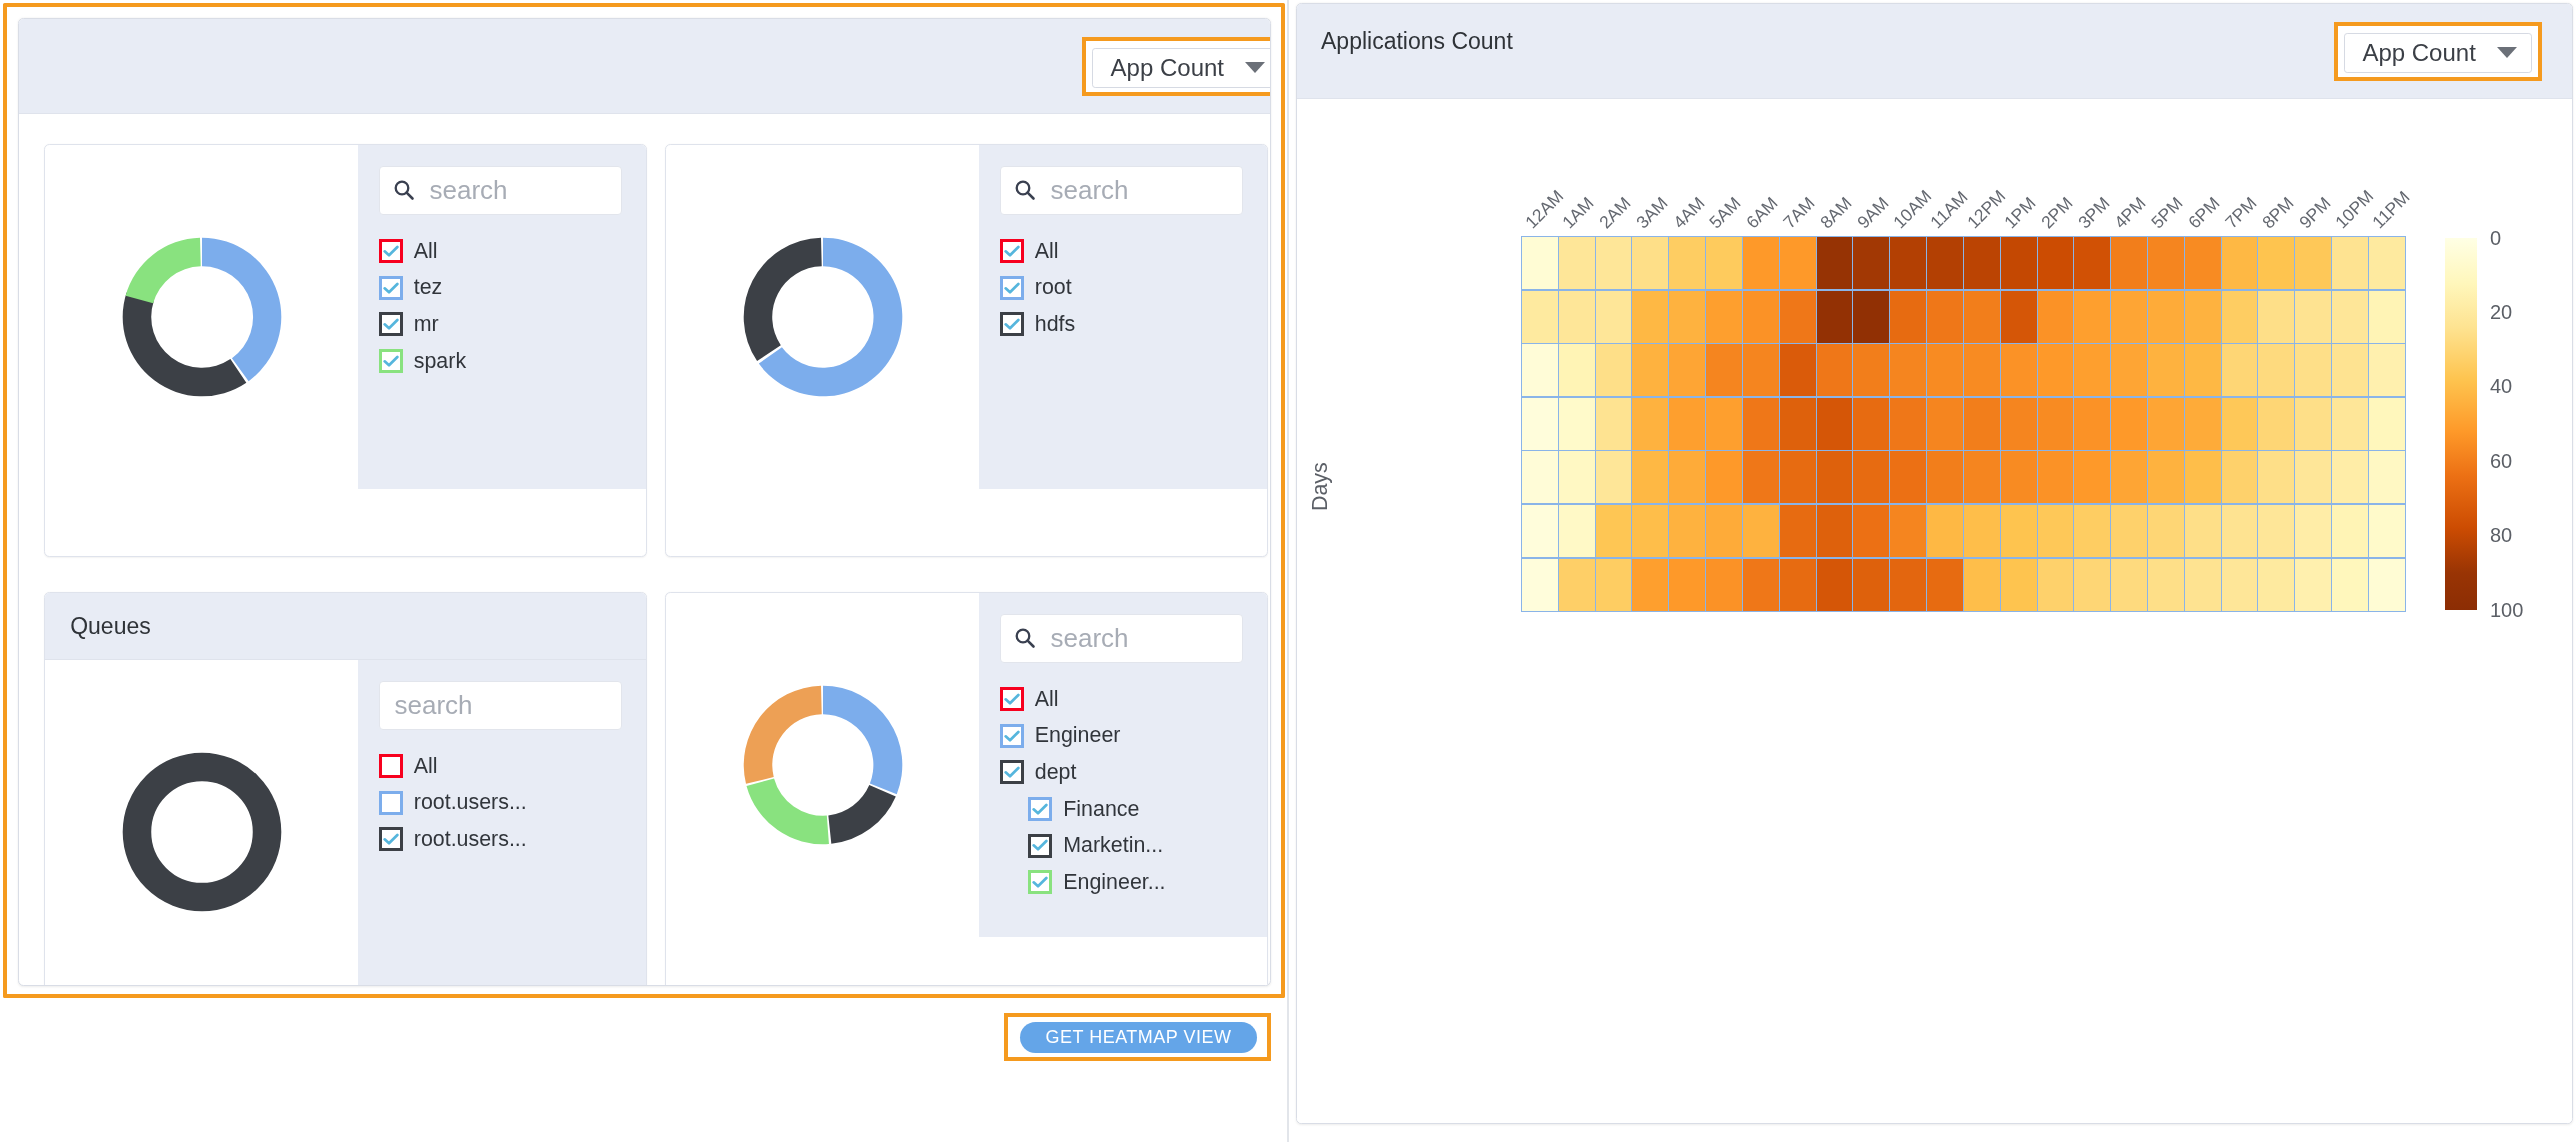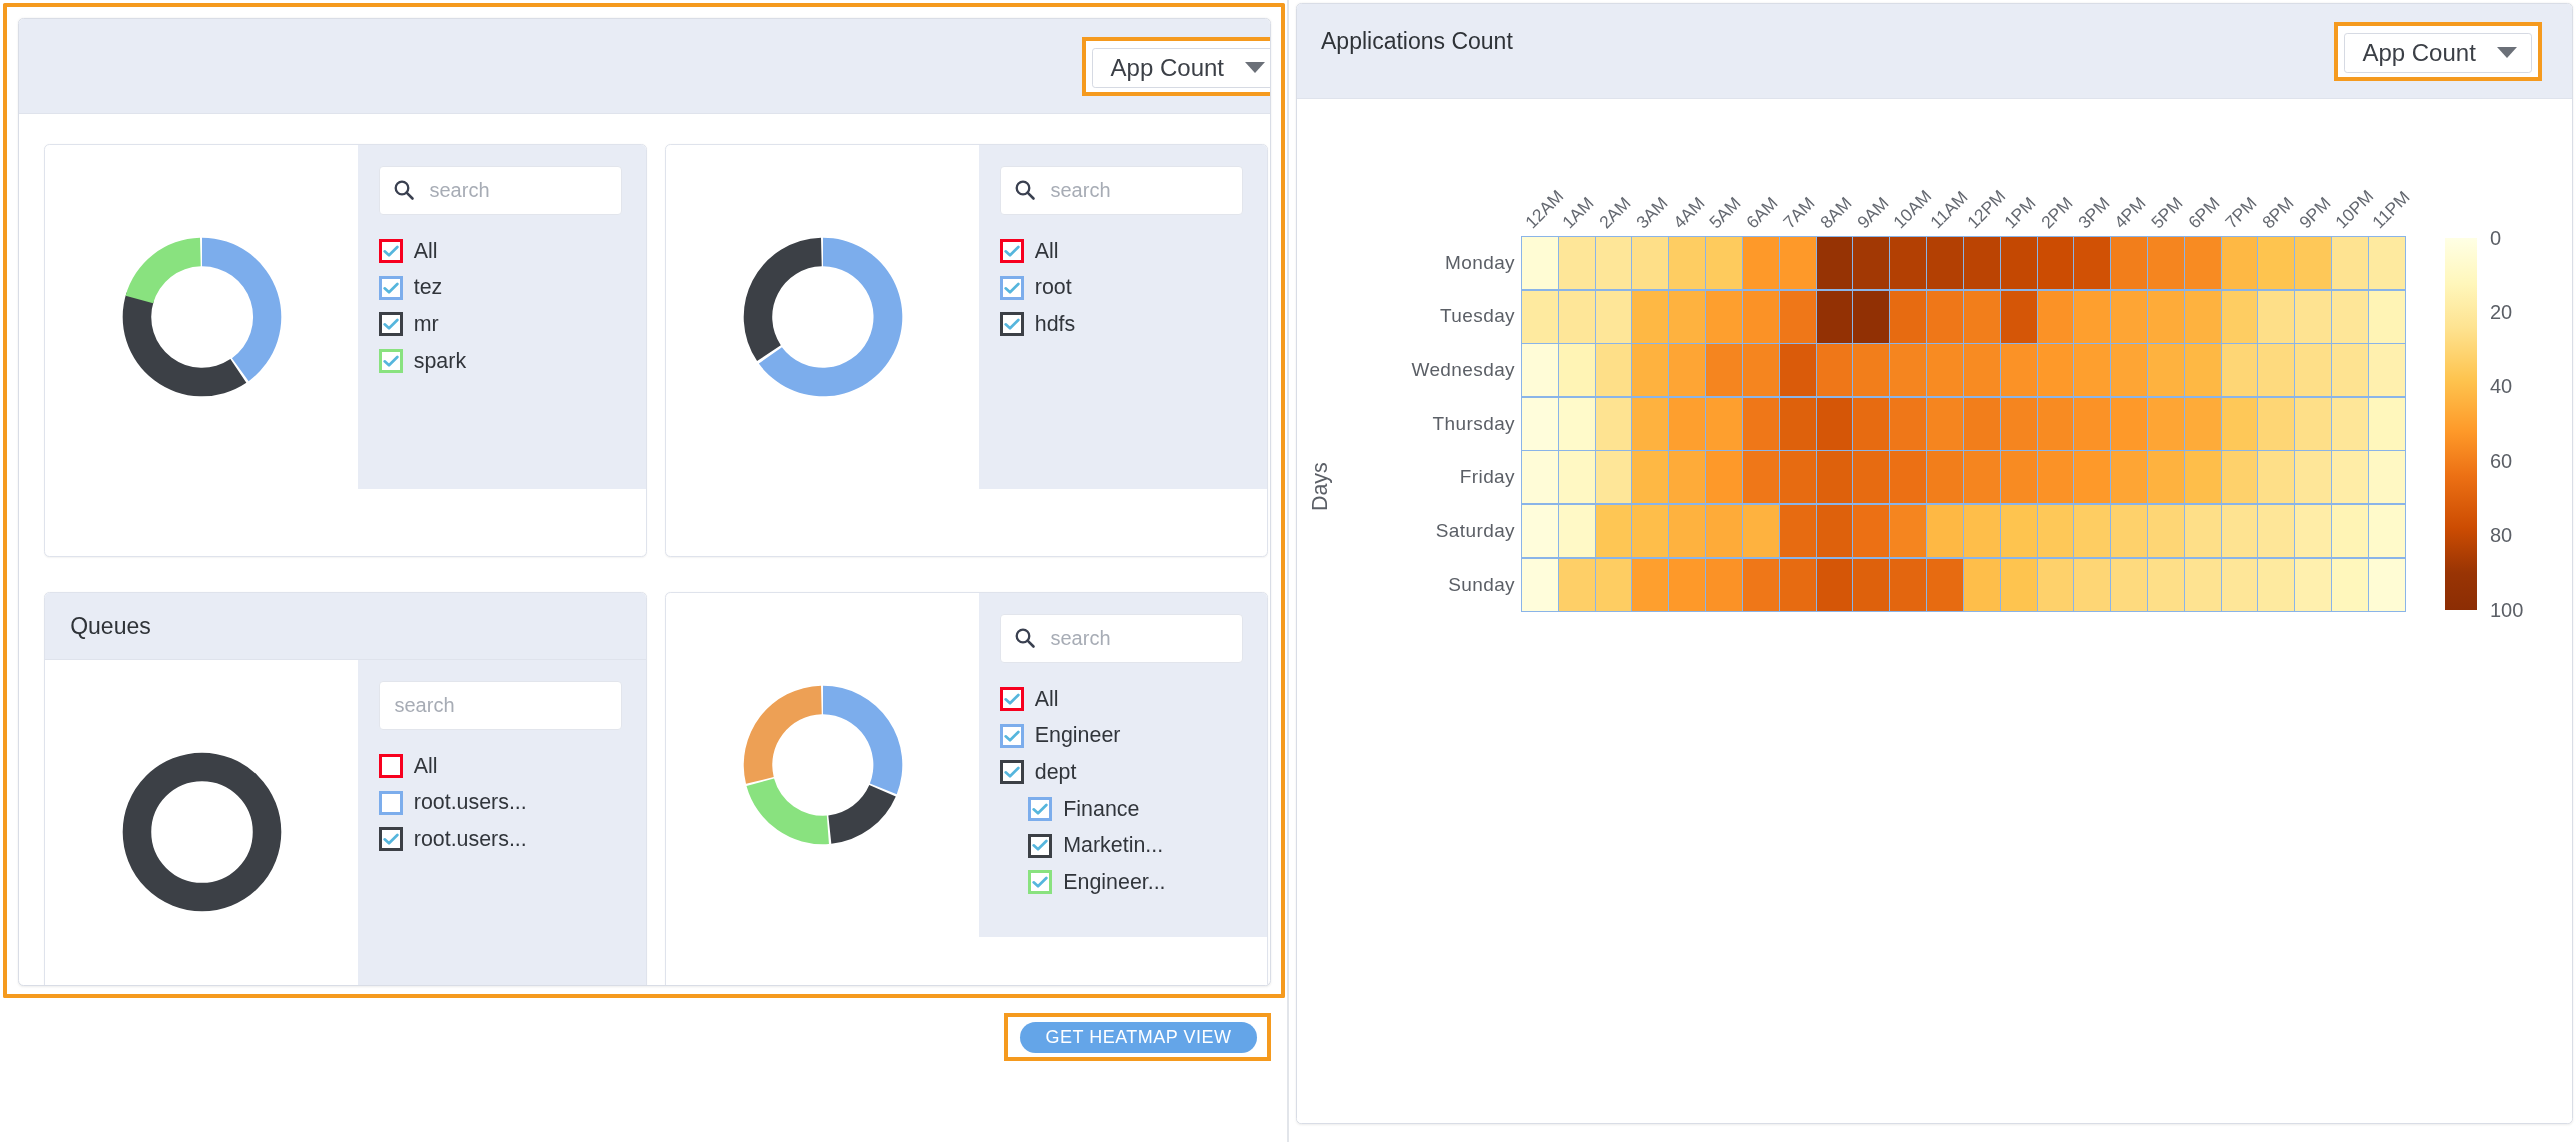--- a/index.html
+++ b/index.html
@@ -124,21 +124,21 @@
     height: 49px;
     display: flex;
     align-items: center;
     padding: 0 12.7px;
     box-sizing: border-box;
   }
   .search-icon { flex: 0 0 auto; margin-right: 11px; display:flex; }
   .search-input {
     border: none;
     outline: none;
-    font-size: 20px;
+    font-size: 26px;
     color: #a21caf;
     font-family: "Liberation Sans", sans-serif;
     background: transparent;
     width: 100%;
   }
   .search-input::placeholder { color: #a7acb5; }
 
   .check-list { margin-top: 19px; }
   .check-item {
     display: flex;
@@ -583,29 +583,20 @@
           <span class="hour-label" style="left: 604px;">4PM</span>
           <span class="hour-label" style="left: 641px;">5PM</span>
           <span class="hour-label" style="left: 678px;">6PM</span>
           <span class="hour-label" style="left: 715px;">7PM</span>
           <span class="hour-label" style="left: 752px;">8PM</span>
           <span class="hour-label" style="left: 789px;">9PM</span>
           <span class="hour-label" style="left: 825px;">10PM</span>
           <span class="hour-label" style="left: 862px;">11PM</span>
         </div>
       <div id="days-axis-title">Days</div>
-      <div id="day-labels">
-          <span class="day-label" style="top: 27px;">Monday</span>
-          <span class="day-label" style="top: 80px;">Tuesday</span>
-          <span class="day-label" style="top: 134px;">Wednesday</span>
-          <span class="day-label" style="top: 188px;">Thursday</span>
-          <span class="day-label" style="top: 241px;">Friday</span>
-          <span class="day-label" style="top: 295px;">Saturday</span>
-          <span class="day-label" style="top: 349px;">Sunday</span>
-        </div>
       <div id="grid">
           <div class="cell" style="left: 0px; top: 0px; width: 38px; height: 54px; background: rgb(255, 252, 212);"></div>
           <div class="cell" style="left: 37px; top: 0px; width: 38px; height: 54px; background: rgb(254, 230, 152);"></div>
           <div class="cell" style="left: 74px; top: 0px; width: 38px; height: 54px; background: rgb(254, 230, 152);"></div>
           <div class="cell" style="left: 110px; top: 0px; width: 38px; height: 54px; background: rgb(254, 223, 136);"></div>
           <div class="cell" style="left: 147px; top: 0px; width: 38px; height: 54px; background: rgb(254, 205, 98);"></div>
           <div class="cell" style="left: 184px; top: 0px; width: 38px; height: 54px; background: rgb(254, 203, 93);"></div>
           <div class="cell" style="left: 221px; top: 0px; width: 38px; height: 54px; background: rgb(254, 153, 41);"></div>
           <div class="cell" style="left: 258px; top: 0px; width: 38px; height: 54px; background: rgb(254, 153, 41);"></div>
           <div class="cell" style="left: 295px; top: 0px; width: 38px; height: 54px; background: rgb(150, 51, 4);"></div>

